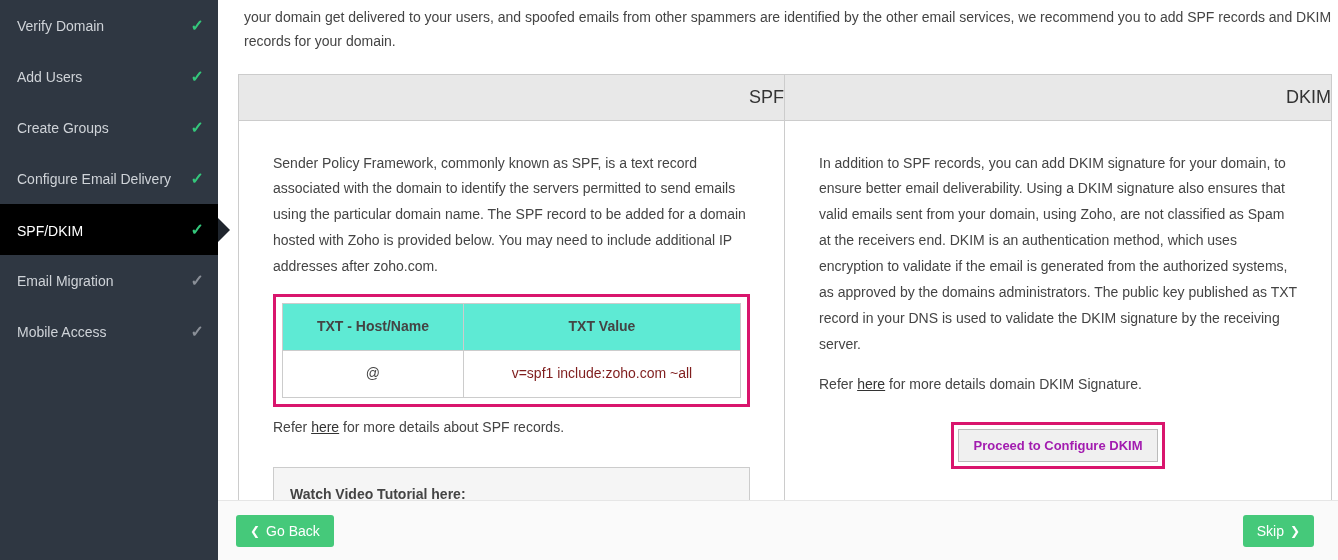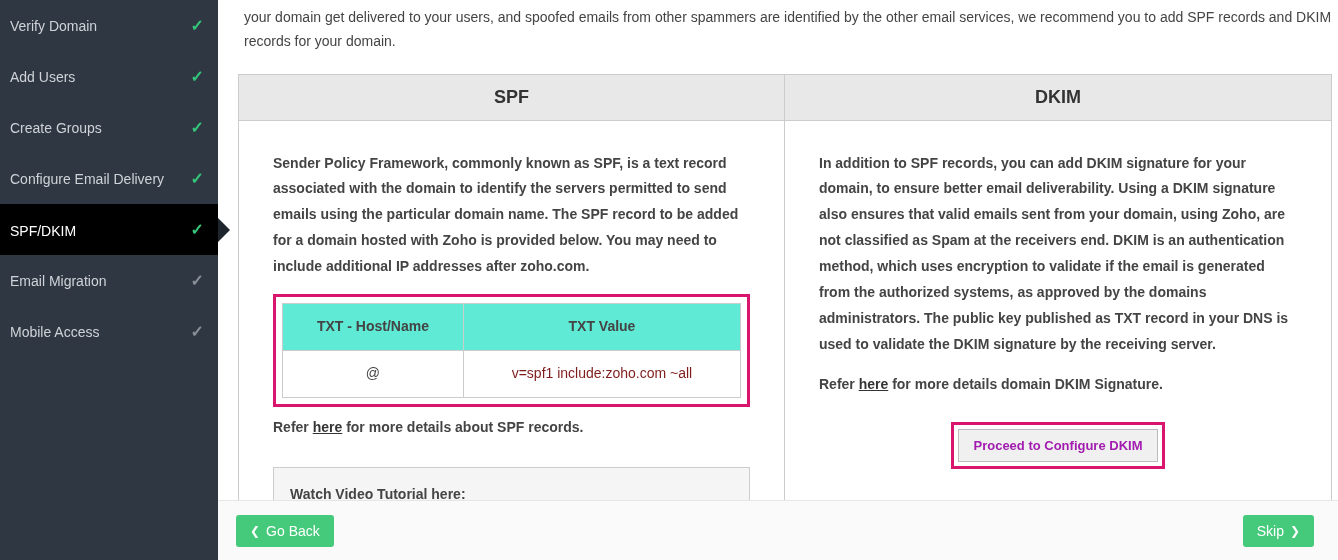--- a/index.html
+++ b/index.html
@@ -18,21 +18,21 @@
     left: 0; top: 0;
     width: 218px;
     height: 560px;
     background: #2f3742;
     color: #cfd3d8;
   }
   .sidebar-item {
     display: flex;
     align-items: center;
     justify-content: space-between;
-    padding: 16px 14px 16px 10px;
+    padding: 16px 14px 16px 17px;
     font-size: 14px;
     cursor: pointer;
     position: relative;
   }
   .sidebar-item.active {
     background: #000000;
     color: #fff;
     align-items: flex-end;
   }
   .sidebar-item.active::after {
@@ -71,33 +71,33 @@
     border: 1px solid #ccc;
     margin-right: 6px;
   }
   .col {
     width: 50%;
     border-right: 1px solid #ccc;
   }
   .col:last-child { border-right: none; }
   .col-header {
     background: #e8e8e8;
-    text-align: center;
-    font-weight: bold;
+    text-align: right;
+    font-weight: normal;
     font-size: 18px;
     padding: 12px 0;
     border-bottom: 1px solid #ccc;
   }
   .col-body {
     padding: 30px 34px 22px 34px;
     line-height: 1.85;
     color: #444;
     font-size: 14px;
   }
-  .col-body p { margin-bottom: 14px; font-weight: bold; }
+  .col-body p { margin-bottom: 14px; }
   .txt-table-wrap {
     border: 3px solid #d9156d;
     margin-top: 14px;
     margin-bottom: 8px;
     padding: 6px;
   }
   .txt-table {
     width: 100%;
     border-collapse: collapse;
   }

